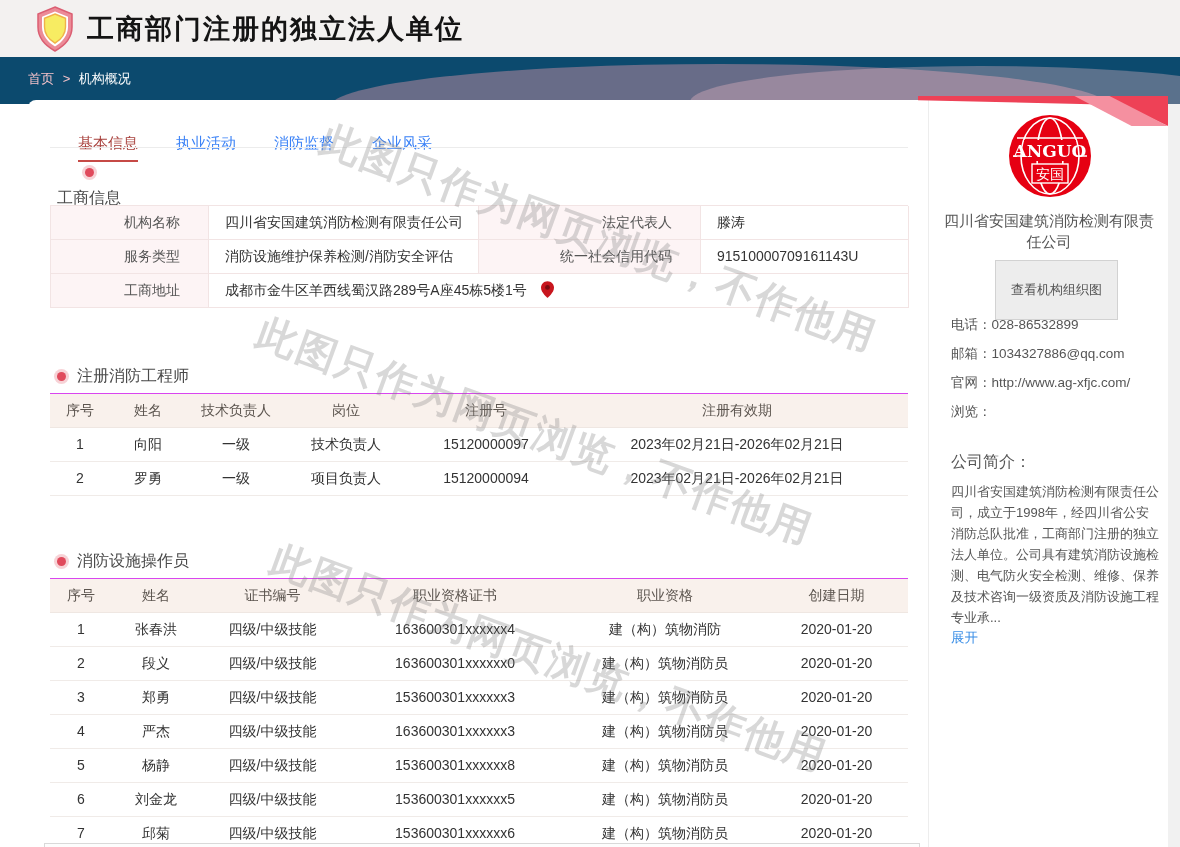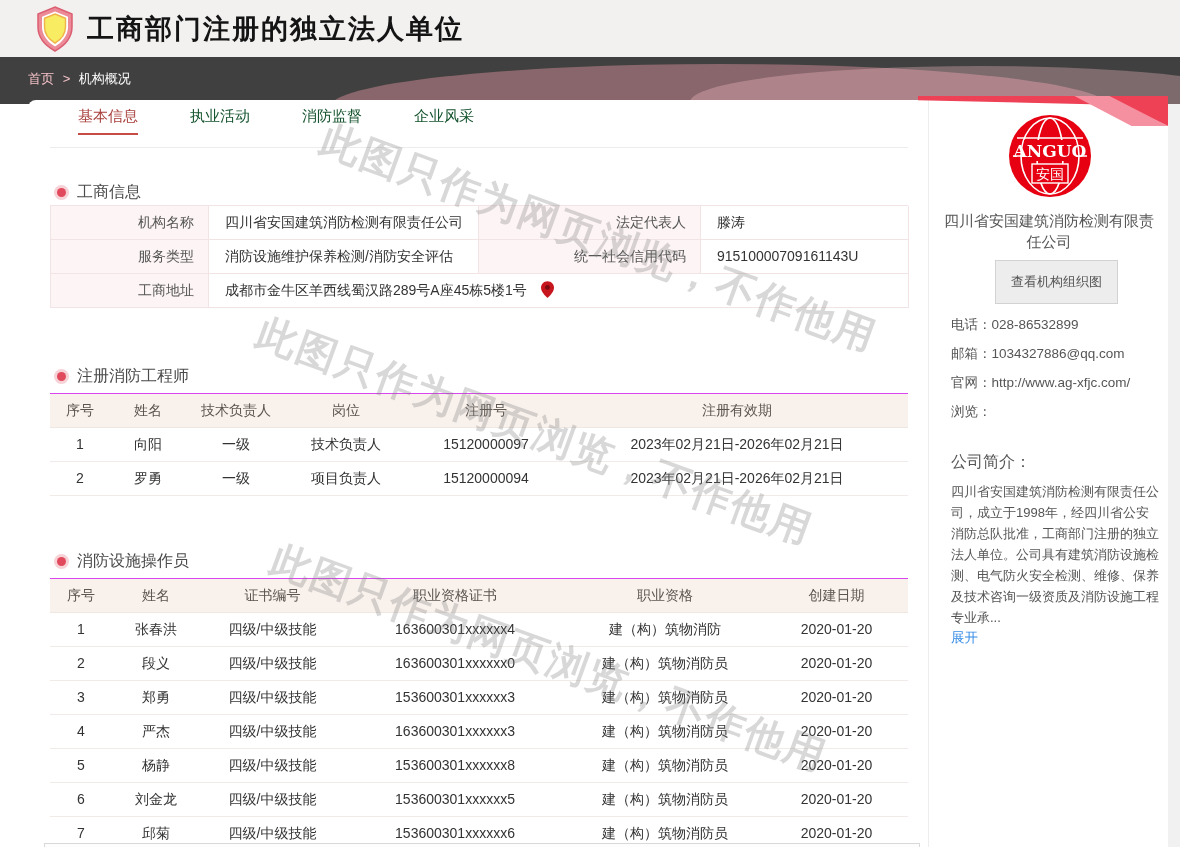--- a/index.html
+++ b/index.html
@@ -14,21 +14,21 @@
     background:#f3f1f0; display:flex; align-items:center;
   }
   .logo-shield { margin-left:35px; width:40px; height:46px; flex:none; }
   .site-title {
     margin-left:12px; font-family:"DejaVu Serif","Liberation Serif",serif;
     font-weight:bold; font-size:27px; color:#141414; letter-spacing:2px;
   }
   
   .red-band {
     position:absolute; top:57px; left:0; width:1180px; height:47px;
-    background:#404040; overflow:hidden;
+    background:#0c4a6e; overflow:hidden;
   }
   .wave1 { position:absolute; left:330px; bottom:-46px; width:780px; height:86px;
            background:rgba(255,166,178,0.38); border-radius:50%; }
   .wave2 { position:absolute; right:-90px; bottom:-34px; width:580px; height:72px;
            background:rgba(255,196,204,0.32); border-radius:50%; }
   .breadcrumb {
     position:absolute; left:28px; top:13px; font-size:13px; z-index:3;
   }
   .crumb-home { color:#f6c3ca; cursor:pointer; }
   .crumb-sep { color:#f6c3ca; margin:0 5px; }
@@ -41,59 +41,59 @@
                 background:#f590a0; clip-path:polygon(28% 0,55% 0,100% 100%,72% 100%); }
   .right-strip { position:absolute; top:104px; right:0; width:12px; height:743px;
                  background:#f1f1f1; }
   
   .card {
     position:absolute; top:100px; left:28px; width:1140px; height:747px;
     background:#fff; border-radius:8px 8px 0 0; z-index:2;
   }
   .main { position:absolute; left:0; top:0; width:900px; height:747px; }
   
-  .tabs { position:absolute; top:7px; left:50px; display:flex; gap:52px; }
-  .tab { font-size:15px; color:#14532d; position:relative; cursor:pointer; padding-bottom:9px; }
+  .tabs { position:absolute; top:34px; left:50px; display:flex; gap:38px; }
+  .tab { font-size:15px; color:#3b82f6; position:relative; cursor:pointer; padding-bottom:9px; }
   .tab.active { color:#a8403c; }
   .tab.active::after { content:""; position:absolute; left:0; right:0; bottom:0;
                        height:2px; background:#c64a46; }
   .tabs-divider { position:absolute; top:47px; left:22px; width:858px; height:1px; background:#ececec; }
   
   .section-title { position:absolute; left:29px; display:flex; align-items:center;
                    gap:11px; font-size:16px; color:#4a4a4a; }
   .bullet { width:9px; height:9px; border-radius:50%; background:#e04a5c;
             box-shadow:0 0 0 3px rgba(224,74,92,0.25); flex:none; }
   
   .biz-table { position:absolute; top:105px; left:22px; width:858px;
                border-top:1px solid #f2e4e4; border-left:1px solid #f2e4e4; font-size:14px; }
   .biz-row { display:grid; grid-template-columns:158px 270px 222px 208px; }
   .biz-row.last { grid-template-columns:158px 700px; }
   .biz-cell { height:34px; line-height:33px; border-right:1px solid #f2e4e4;
               border-bottom:1px solid #f2e4e4; white-space:nowrap; overflow:hidden; }
-  .biz-label { background:#fdf4f5; text-align:right; padding-right:14px; color:#555; }
+  .biz-label { background:#fdf4f5; text-align:right; padding-right:28px; color:#555; }
   .biz-value { background:#fff; padding-left:16px; color:#333; }
   .pin-icon { display:inline-block; vertical-align:-3px; margin-left:10px; cursor:pointer; }
   
   .data-table { position:absolute; left:22px; width:858px; font-size:14px;
                 border-top:1px solid #d946ef; }
   .dt-head { display:grid; background:#f9f1ec; color:#5c554f;
              border-bottom:1px solid #efe7e2; }
   .dt-row { display:grid; background:#fff; border-bottom:1px solid #f0ebe8; color:#333; }
   .dt-cell { height:33px; line-height:32px; text-align:center; white-space:nowrap; overflow:hidden; }
   .eng-grid { grid-template-columns:60px 76px 100px 120px 160px 342px; }
   .op-grid  { grid-template-columns:62px 88px 145px 220px 200px 143px; }
   .partial-row { position:absolute; top:743px; left:16px; width:876px; height:8px;
                  border:1px solid #d9d9d9; border-bottom:none; background:#fdfdfd; }
   
   .sidebar { position:absolute; left:900px; top:0; width:275px; height:747px;
              border-left:1px solid #ededed; }
   .org-logo { position:absolute; top:14px; left:79px; width:84px; height:84px; }
   .company-name { position:absolute; top:110px; left:8px; width:224px; text-align:center;
                   font-size:15px; color:#555; line-height:21px; }
-  .org-button { position:absolute; top:160px; left:66px; padding:12px 15px;
+  .org-button { position:absolute; top:160px; left:66px; padding:20px 15px;
                 background:#ededed; border:1px solid #d2d2d2; font-size:13px;
                 color:#555; cursor:pointer; }
   .contacts { position:absolute; top:214px; left:22px; width:202px; }
   .contact-row { display:flex; font-size:13.5px; color:#555; line-height:21px; margin-bottom:8px; }
   .contact-label { flex:none; }
   .contact-value { flex:1; word-break:break-all; }
   .profile-title { position:absolute; top:352px; left:22px; font-size:16px; color:#555; }
   .profile-text { position:absolute; top:381px; left:22px; width:208px;
                   font-size:13px; color:#555; line-height:21px; }
   .expand-link { position:absolute; top:529px; left:22px; font-size:13.5px;
@@ -140,21 +140,21 @@
     <div class="main">
 
       <div class="tabs">
         <div class="tab active">基本信息</div>
         <div class="tab">执业活动</div>
         <div class="tab">消防监督</div>
         <div class="tab">企业风采</div>
       </div>
       <div class="tabs-divider"></div>
 
-      <div class="section-title" style="top:82px;">
+      <div class="section-title" style="top:68px;flex-direction:column;">
         <span class="bullet"></span>
         <span>工商信息</span>
       </div>
       <div class="biz-table">
         <div class="biz-row">
           <div class="biz-cell biz-label">机构名称</div>
           <div class="biz-cell biz-value">四川省安国建筑消防检测有限责任公司</div>
           <div class="biz-cell biz-label">法定代表人</div>
           <div class="biz-cell biz-value">滕涛</div>
         </div>

